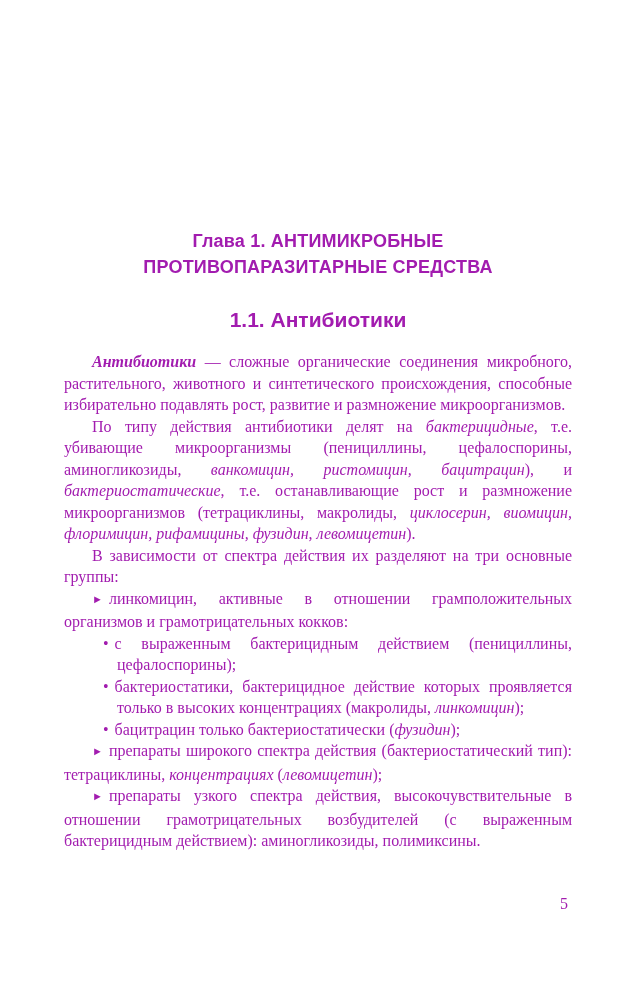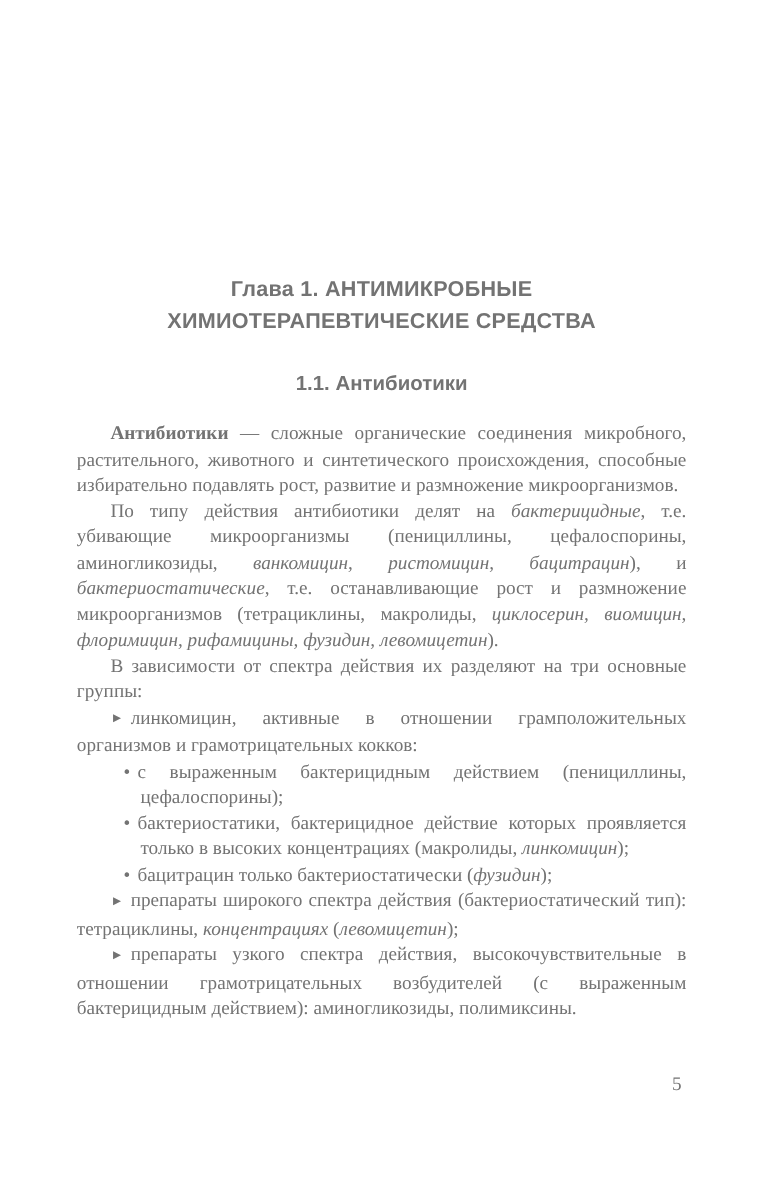--- a/index.html
+++ b/index.html
@@ -10,57 +10,57 @@
   .page {
     position: relative;
     width: 634px;
     height: 1001px;
     background: #ffffff;
     box-sizing: border-box;
     padding: 228px 62px 0 64px;
     font-family: "Liberation Serif", serif;
     font-size: 16px;
     line-height: 21.5px;
-    color: #737373;
+    color: #a21caf;
     overflow: hidden;
   }
   .chapter-title {
     font-family: "Liberation Sans", sans-serif;
     font-weight: 700;
     font-size: 18px;
     line-height: 26px;
     text-align: center;
     letter-spacing: 0.2px;
     margin: 0;
   }
   .chapter-title span { display: block; }
   .section-title {
     font-family: "Liberation Sans", sans-serif;
     font-weight: 700;
-    font-size: 17px;
+    font-size: 21px;
     line-height: 22px;
     text-align: center;
     margin: 29px 0 4px 0;
   }
   .body-text {
     margin-top: 20px;
   }
   .para {
     margin: 0;
     text-align: justify;
   }
   .indent { text-indent: 28px; }
   .arrow  { text-indent: 28px; }
   .sub {
     margin-left: 39px;
     padding-left: 14px;
     text-indent: -14px;
   }
   .i  { font-style: italic; }
-  .bi { font-weight: 700; }
+  .bi { font-style: italic; font-weight: 700; }
   .bullet-arrow {
     font-size: 11px;
     padding-right: 6px;
     position: relative;
     top: -1px;
   }
   .bullet-dot {
     padding-right: 6px;
   }
   .page-number {
@@ -70,21 +70,21 @@
     font-size: 16px;
   }
 </style>
 </head>
 <body>
 
 <div class="page">
 
   <h1 class="chapter-title">
     <span>Глава 1. АНТИМИКРОБНЫЕ</span>
-    <span>ХИМИОТЕРАПЕВТИЧЕСКИЕ СРЕДСТВА</span>
+    <span>ПРОТИВОПАРАЗИТАРНЫЕ СРЕДСТВА</span>
   </h1>
 
   <h2 class="section-title">1.1. Антибиотики</h2>
 
   <div class="body-text">
 
     <p class="para indent"><span class="bi">Антибиотики</span><span> — сложные органические соединения микробного, растительного, животного и синтетического происхождения, способные избирательно подавлять рост, развитие и размножение микроорганизмов.</span></p>
 
     <p class="para indent"><span>По типу действия антибиотики делят на </span><span class="i">бактерицидные</span><span>, т.е. убивающие микроорганизмы (пенициллины, цефалоспорины, аминогликозиды, </span><span class="i">ванкомицин, ристомицин, бацитрацин</span><span>), и </span><span class="i">бактериостатические</span><span>, т.е. останавливающие рост и размножение микроорганизмов (тетрациклины, макролиды, </span><span class="i">циклосерин, виомицин, флоримицин, рифамицины, фузидин, левомицетин</span><span>).</span></p>
 

